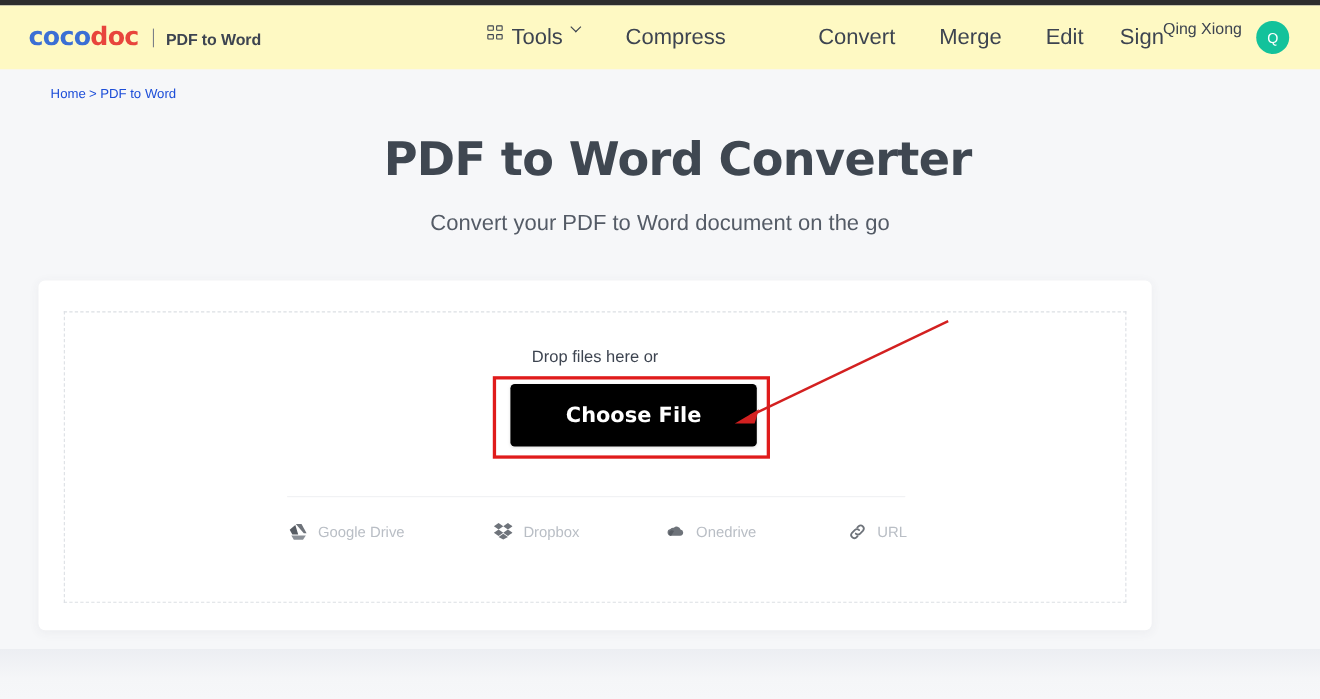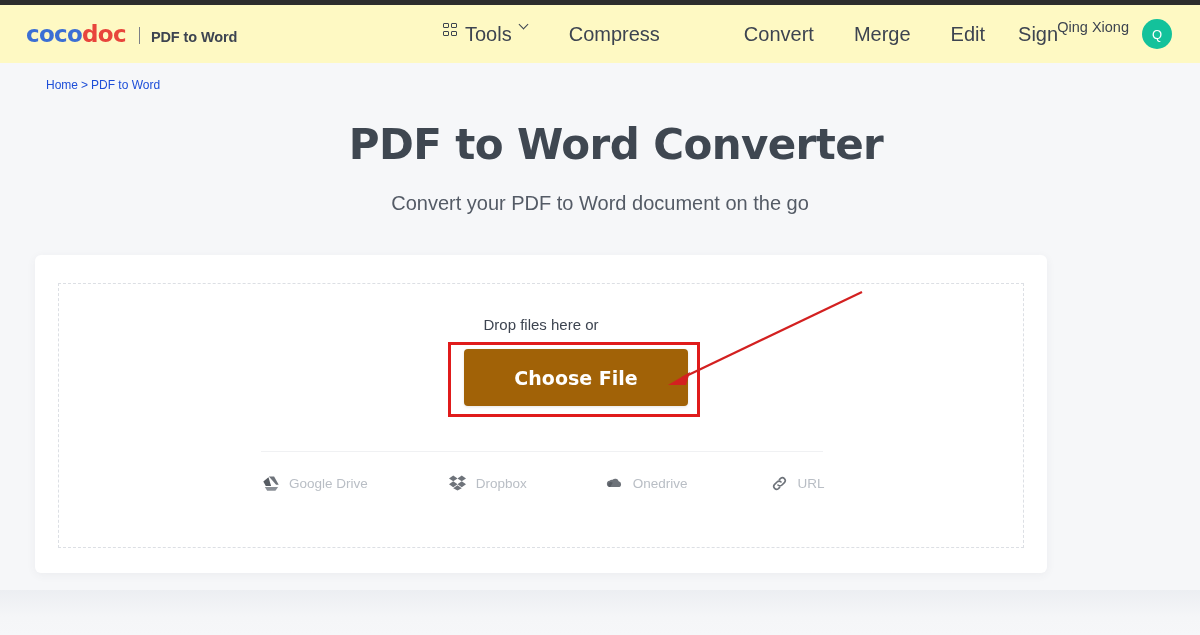--- a/index.html
+++ b/index.html
@@ -223,21 +223,21 @@
     height: 75px;
     border: 3px solid #e01b1b;
   }
 
   .choose-btn {
     position: absolute;
     left: 405px;
     top: 65px;
     width: 224px;
     height: 57px;
-    background: #a16207;
+    background: #000000;
     border: none;
     border-radius: 4px;
     color: #ffffff;
     font-size: 19px;
     font-weight: bold;
     font-family: "DejaVu Sans", sans-serif;
     cursor: pointer;
     box-shadow: 0 1px 3px rgba(0,0,0,0.10);
   }
 

